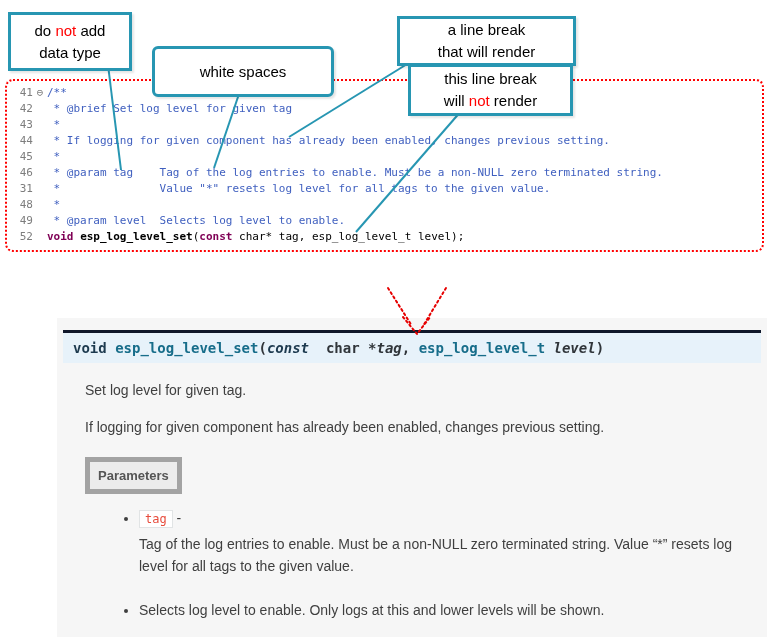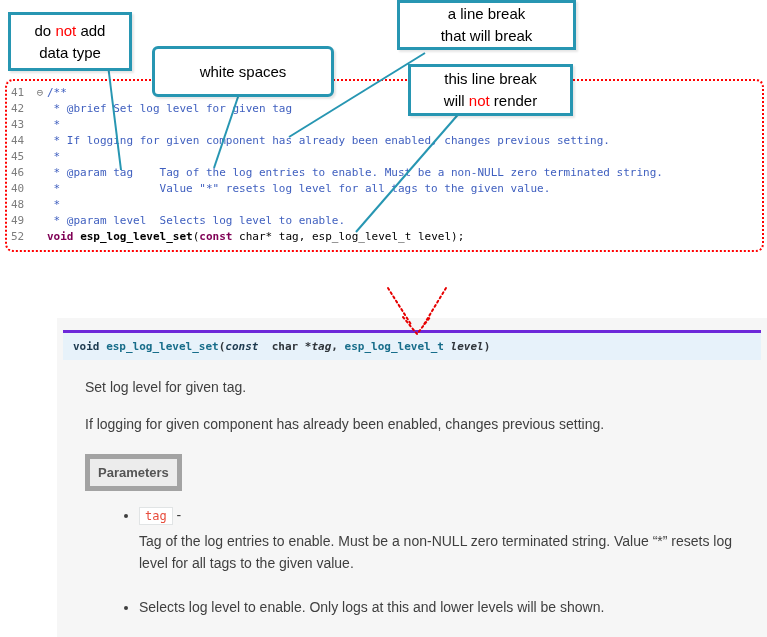--- a/index.html
+++ b/index.html
@@ -8,45 +8,45 @@
 
   
   .callout{position:absolute;z-index:10;background:#fff;border:3px solid #2796b2;
            display:flex;flex-direction:column;justify-content:center;align-items:center;
            text-align:center;font-size:15px;color:#000;line-height:22px;
            box-shadow:2px 2px 2px rgba(0,0,0,.10);}
   .callout .cl{white-space:pre;}
   .red{color:#f00;}
   #callout-1{left:8px;top:12px;width:118px;height:53px;}
   #callout-2{left:152px;top:46px;width:176px;height:45px;border-radius:6px;}
-  #callout-3{left:397px;top:0;width:173px;height:44px;text-align:center;}
+  #callout-3{left:397px;top:16px;width:173px;height:44px;text-align:center;}
   #callout-4{left:408px;top:64px;width:159px;height:46px;}
 
   
   .overlay{position:absolute;left:0;top:0;z-index:5;pointer-events:none;}
   .tealline{stroke:#2796b2;stroke-width:2;fill:none;}
   .redarrow{stroke:#e60000;stroke-width:2;fill:none;stroke-dasharray:2 3;stroke-linecap:round;}
 
   
   .codebox{position:absolute;left:5px;top:79px;width:749px;z-index:1;background:#fff;
            border:2px dotted #f00;border-radius:8px;padding:4px 2px 5px 4px;
            font-family:"DejaVu Sans Mono","Liberation Mono",monospace;font-size:11px;line-height:16px;color:#000;}
   .crow{white-space:pre;height:16px;}
-  .ln{display:inline-block;width:22px;color:#7d7d7d;}
+  .ln{display:inline-block;width:22px;text-align:right;color:#7d7d7d;}
   .fold{display:inline-block;width:14px;text-align:center;color:#7d7d7d;}
   .ct{white-space:pre;}
   .cmt{color:#3f5fbf;}
   .kw{color:#7f0055;font-weight:bold;}
   .fn{color:#000;font-weight:bold;}
 
   
   .docpanel{position:absolute;left:57px;top:318px;width:710px;height:319px;z-index:1;
             background:#f6f6f6;color:#3f3f3f;font-size:14px;}
-  .sig{margin:12px 6px 0 6px;padding:7px 10px;background:#e7f2fa;border-top:3px solid #6d28d9;
-       font-family:"DejaVu Sans Mono","Liberation Mono",monospace;font-size:11px;font-weight:700;
+  .sig{margin:12px 6px 0 6px;padding:7px 10px;background:#e7f2fa;border-top:3px solid #0f172a;
+       font-family:"DejaVu Sans Mono","Liberation Mono",monospace;font-size:14px;font-weight:700;
        color:#30353a;white-space:pre;}
   .s-kw{color:#1d3a4f;}
   .s-kwi{color:#1d3a4f;font-style:italic;}
   .s-name{color:#176d8a;}
   .s-arg{font-style:italic;color:#30353a;}
   .doc-body{margin:0 20px 8px 28px;}
   .doc-p{margin:17px 0 0 0;line-height:1.45;}
   .params-label{display:inline-block;margin-top:19px;padding:6px 8px;background:#ececec;
                 border:5px solid #a3a3a3;color:#555;font-weight:bold;font-size:13px;}
   ul.params{list-style:disc;margin:16px 0 0 0;padding-left:54px;}
@@ -74,36 +74,36 @@
     <div class="cl"><span>do </span><span class="red">not</span><span> add</span></div>
     <div class="cl">data type</div>
   </div>
 
   <div class="callout" id="callout-2">
     <div class="cl">white spaces</div>
   </div>
 
   <div class="callout" id="callout-3">
     <div class="cl">a line break</div>
-    <div class="cl">that will break</div>
+    <div class="cl">that will render</div>
   </div>
 
   <div class="callout" id="callout-4">
     <div class="cl">this line break</div>
     <div class="cl"><span>will </span><span class="red">not</span><span> render</span></div>
   </div>
 
   <div class="codebox">
     <div class="crow"><span class="ln">41</span><span class="fold">⊖</span><span class="ct cmt">/**</span></div>
     <div class="crow"><span class="ln">42</span><span class="fold"></span><span class="ct cmt"> * @brief Set log level for given tag</span></div>
     <div class="crow"><span class="ln">43</span><span class="fold"></span><span class="ct cmt"> *</span></div>
     <div class="crow"><span class="ln">44</span><span class="fold"></span><span class="ct cmt"> * If logging for given component has already been enabled, changes previous setting.</span></div>
     <div class="crow"><span class="ln">45</span><span class="fold"></span><span class="ct cmt"> *</span></div>
     <div class="crow"><span class="ln">46</span><span class="fold"></span><span class="ct cmt"> * @param tag    Tag of the log entries to enable. Must be a non-NULL zero terminated string.</span></div>
-    <div class="crow"><span class="ln">40</span><span class="fold"></span><span class="ct cmt"> *               Value "*" resets log level for all tags to the given value.</span></div>
+    <div class="crow"><span class="ln">31</span><span class="fold"></span><span class="ct cmt"> *               Value "*" resets log level for all tags to the given value.</span></div>
     <div class="crow"><span class="ln">48</span><span class="fold"></span><span class="ct cmt"> *</span></div>
     <div class="crow"><span class="ln">49</span><span class="fold"></span><span class="ct cmt"> * @param level  Selects log level to enable.</span></div>
     <div class="crow"><span class="ln">52</span><span class="fold"></span><span class="ct"><span class="kw">void</span><span> </span><span class="fn">esp_log_level_set</span><span>(</span><span class="kw">const</span><span> char* tag, esp_log_level_t level);</span></span></div>
   </div>
 
   <div class="docpanel">
     <div class="sig"><span class="s-kw">void</span><span> </span><span class="s-name">esp_log_level_set</span><span>(</span><span class="s-kwi">const</span><span>  char *</span><span class="s-arg">tag</span><span>, </span><span class="s-name">esp_log_level_t</span><span> </span><span class="s-arg">level</span><span>)</span></div>
 
     <div class="doc-body">
       <p class="doc-p">Set log level for given tag.</p>

